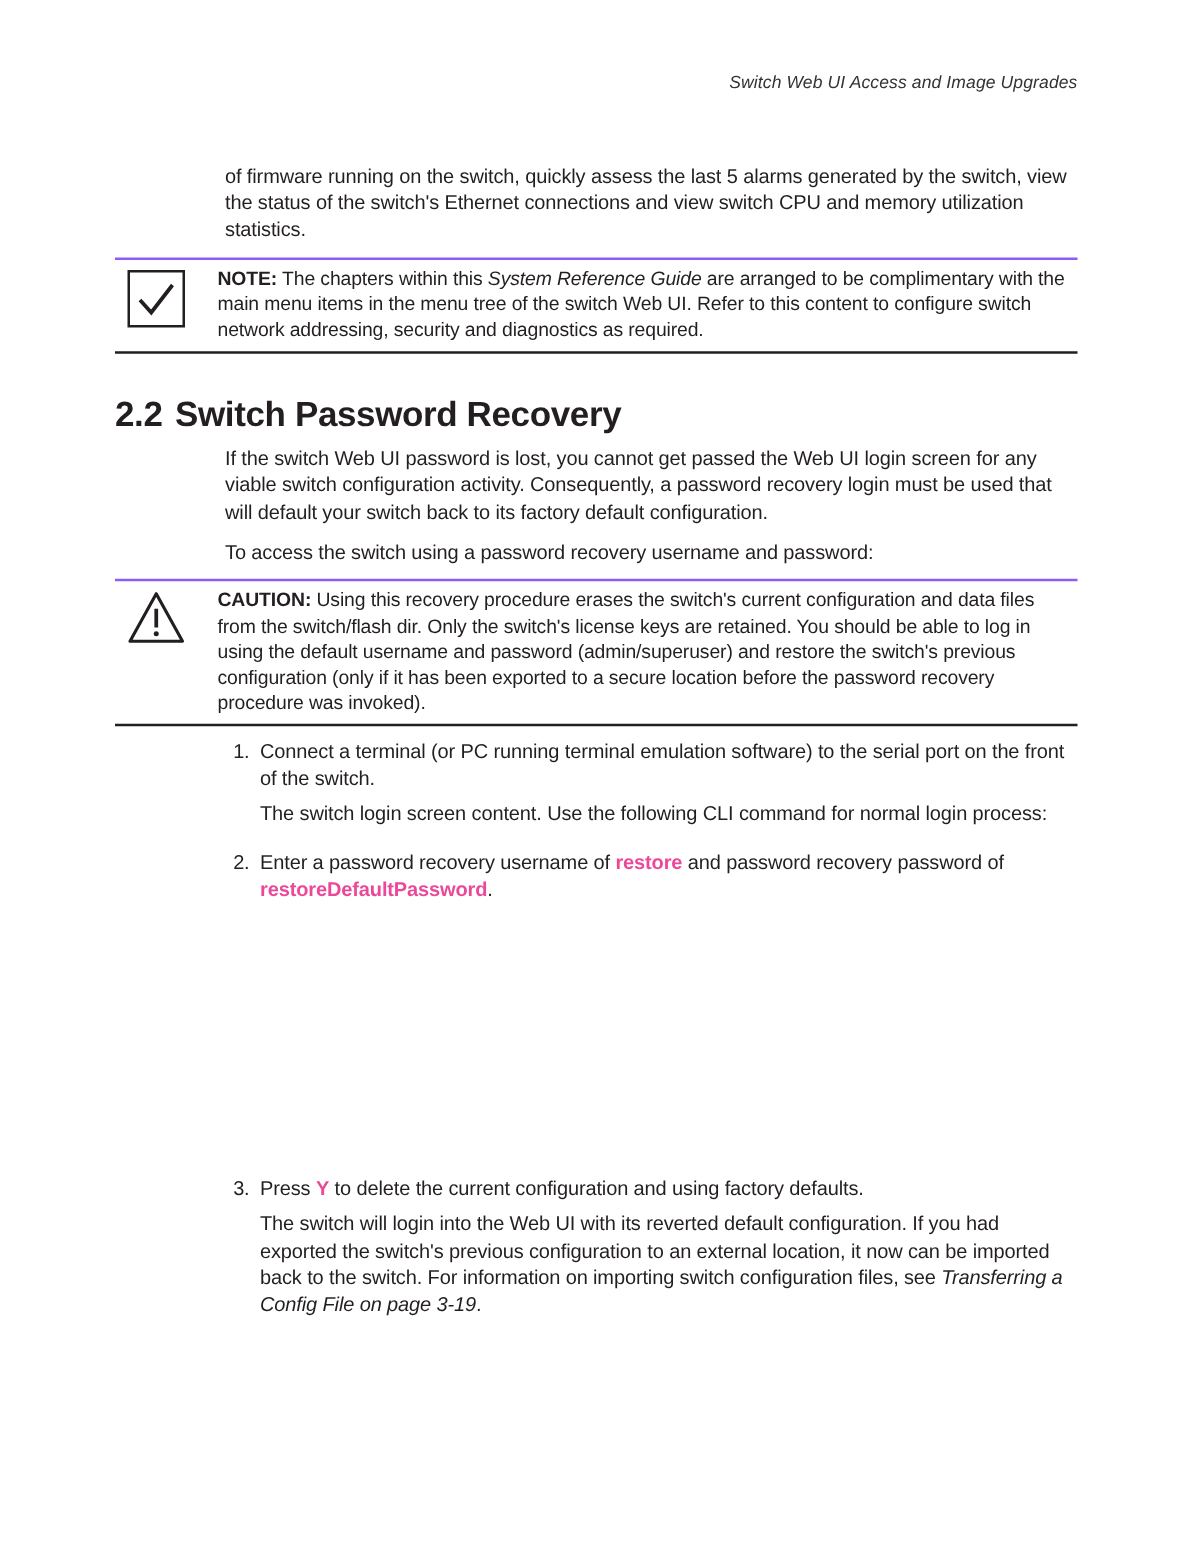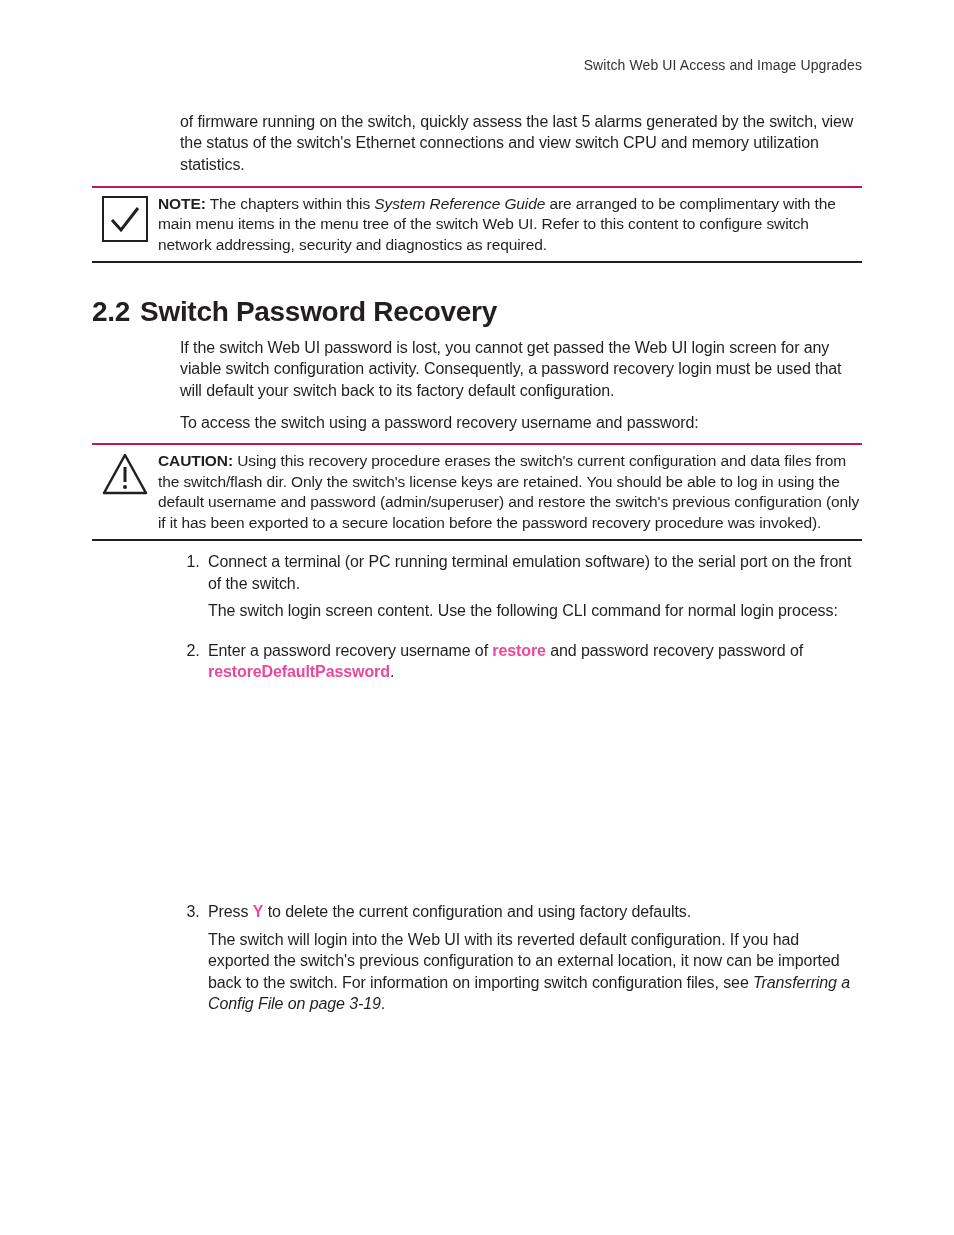--- a/index.html
+++ b/index.html
@@ -12,45 +12,46 @@
   }
   .page {
     width: 954px;
     height: 1235px;
     position: relative;
     box-sizing: border-box;
     padding: 56px 92px 40px 92px;
   }
   .running-head {
     text-align: right;
+    font-style: italic;
     font-size: 14px;
     color: #333;
-    margin-bottom: 36px;
+    margin-bottom: 56px;
     letter-spacing: 0.1px;
   }
   .body-col {
     margin-left: 88px;
   }
   .para {
     font-size: 16px;
     font-stretch: condensed;
     letter-spacing: -0.1px;
     margin: 0 0 10px 0;
     line-height: 1.35;
   }
   .italic { font-style: italic; }
   .bold { font-weight: 700; }
   .link-bold { font-weight: 700; color: #ec4899; }
   .callout {
-    border-top: 2px solid #be185d;
+    border-top: 2px solid #8b5cf6;
     border-bottom: 2px solid #231f20;
     padding: 6px 0 6px 0;
     margin: 8px 0 5px 0;
     display: flex;
-    gap: 0;
+    gap: 16px;
     align-items: flex-start;
   }
   .callout .icon-cell {
     flex: 0 0 66px;
     display: flex;
     align-items: center;
     justify-content: center;
     padding-top: 2px;
   }
   .callout .text-cell {

